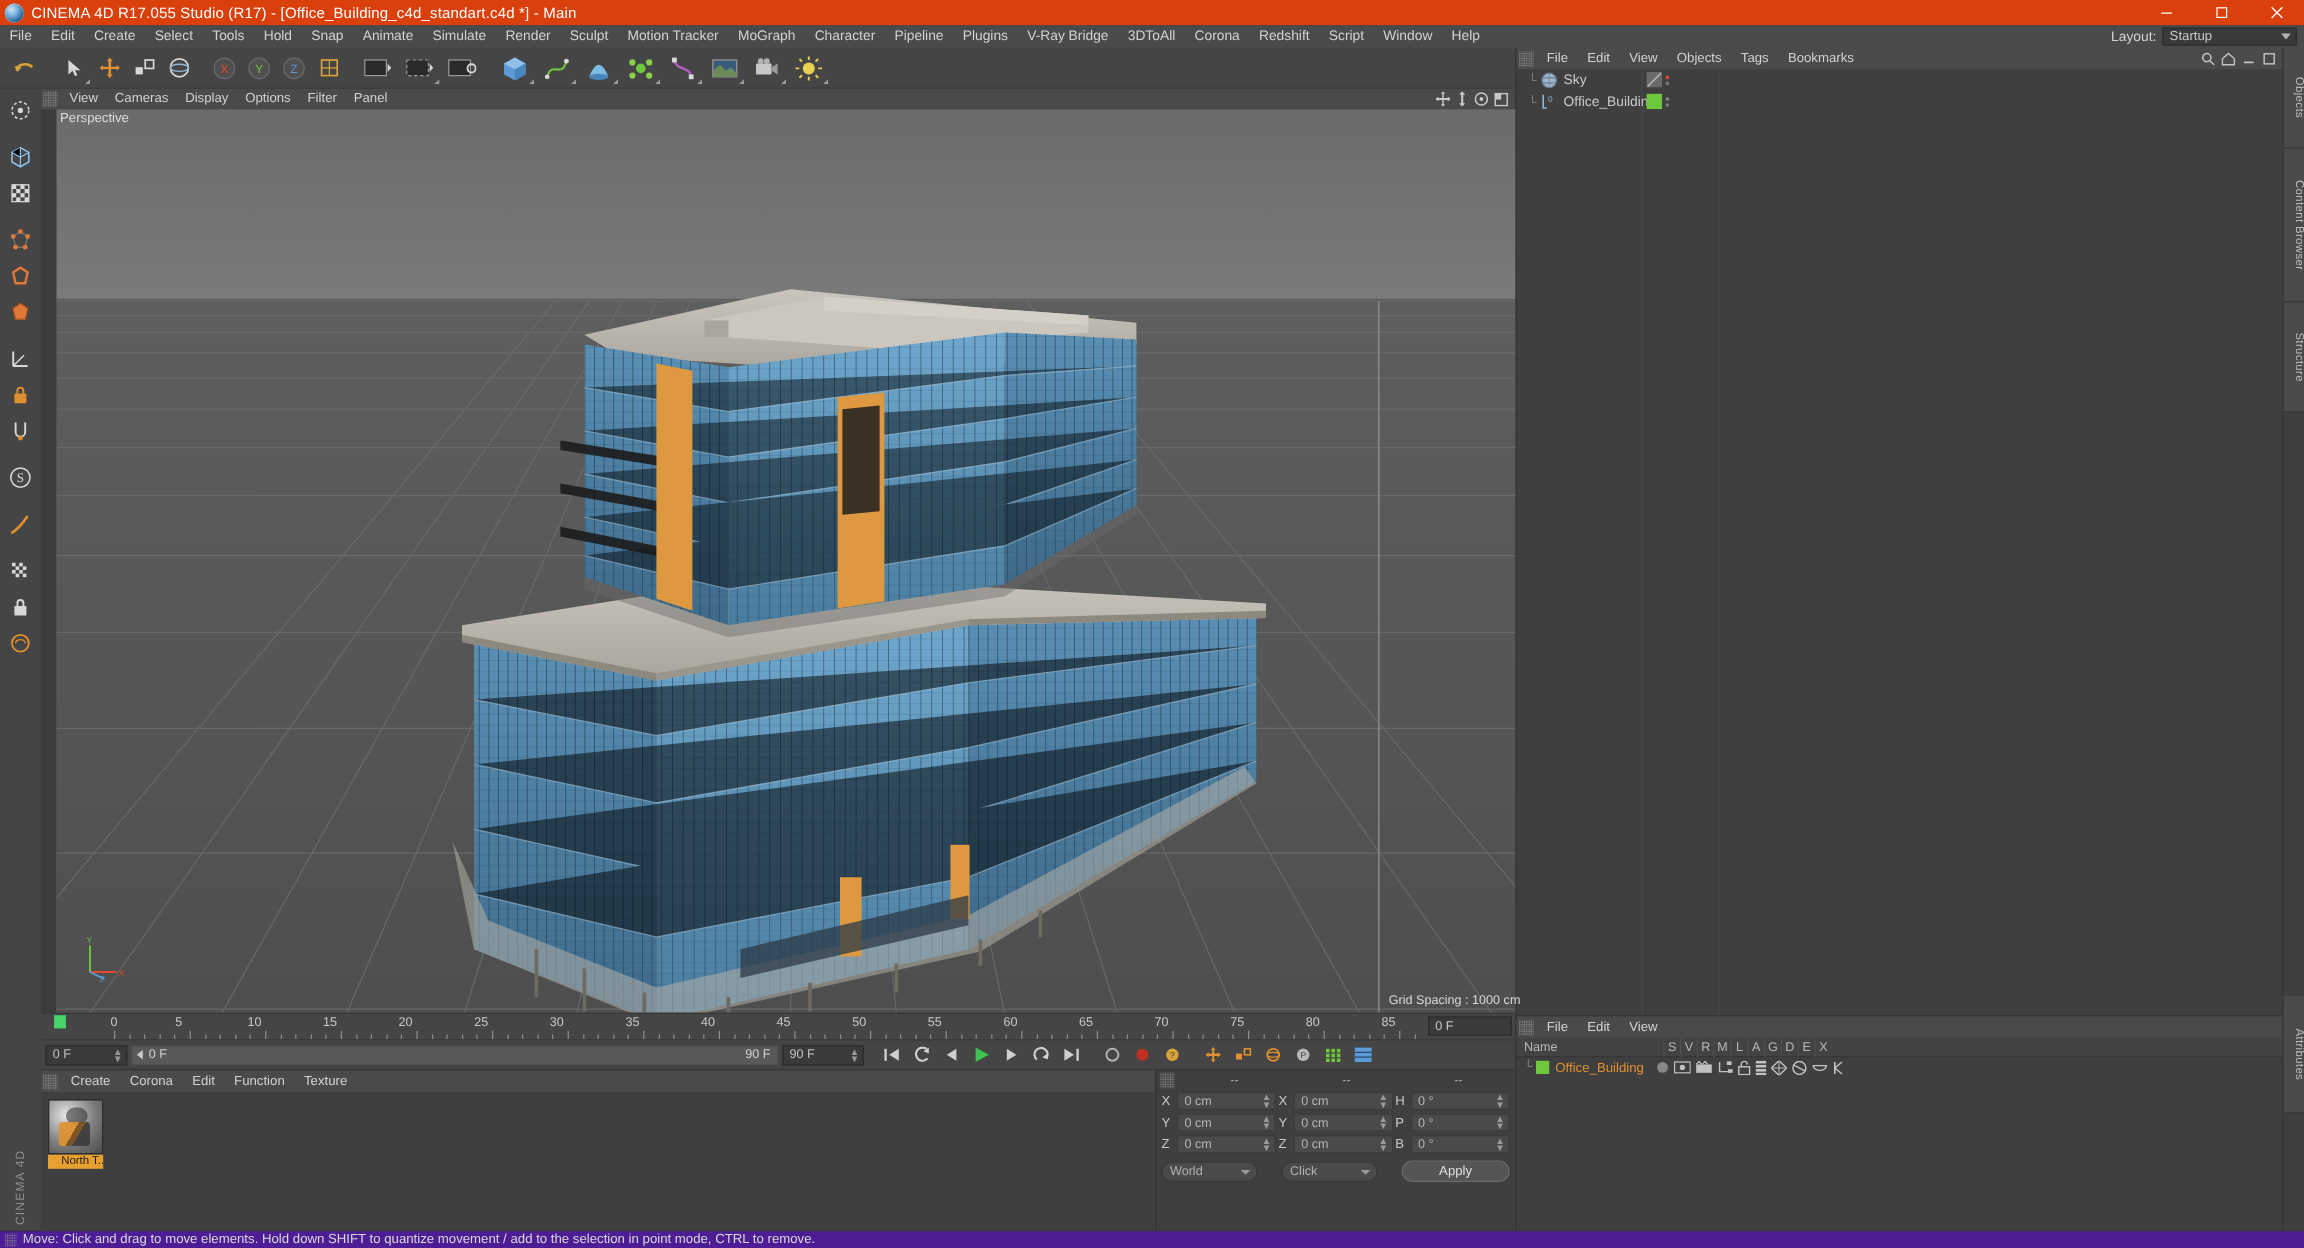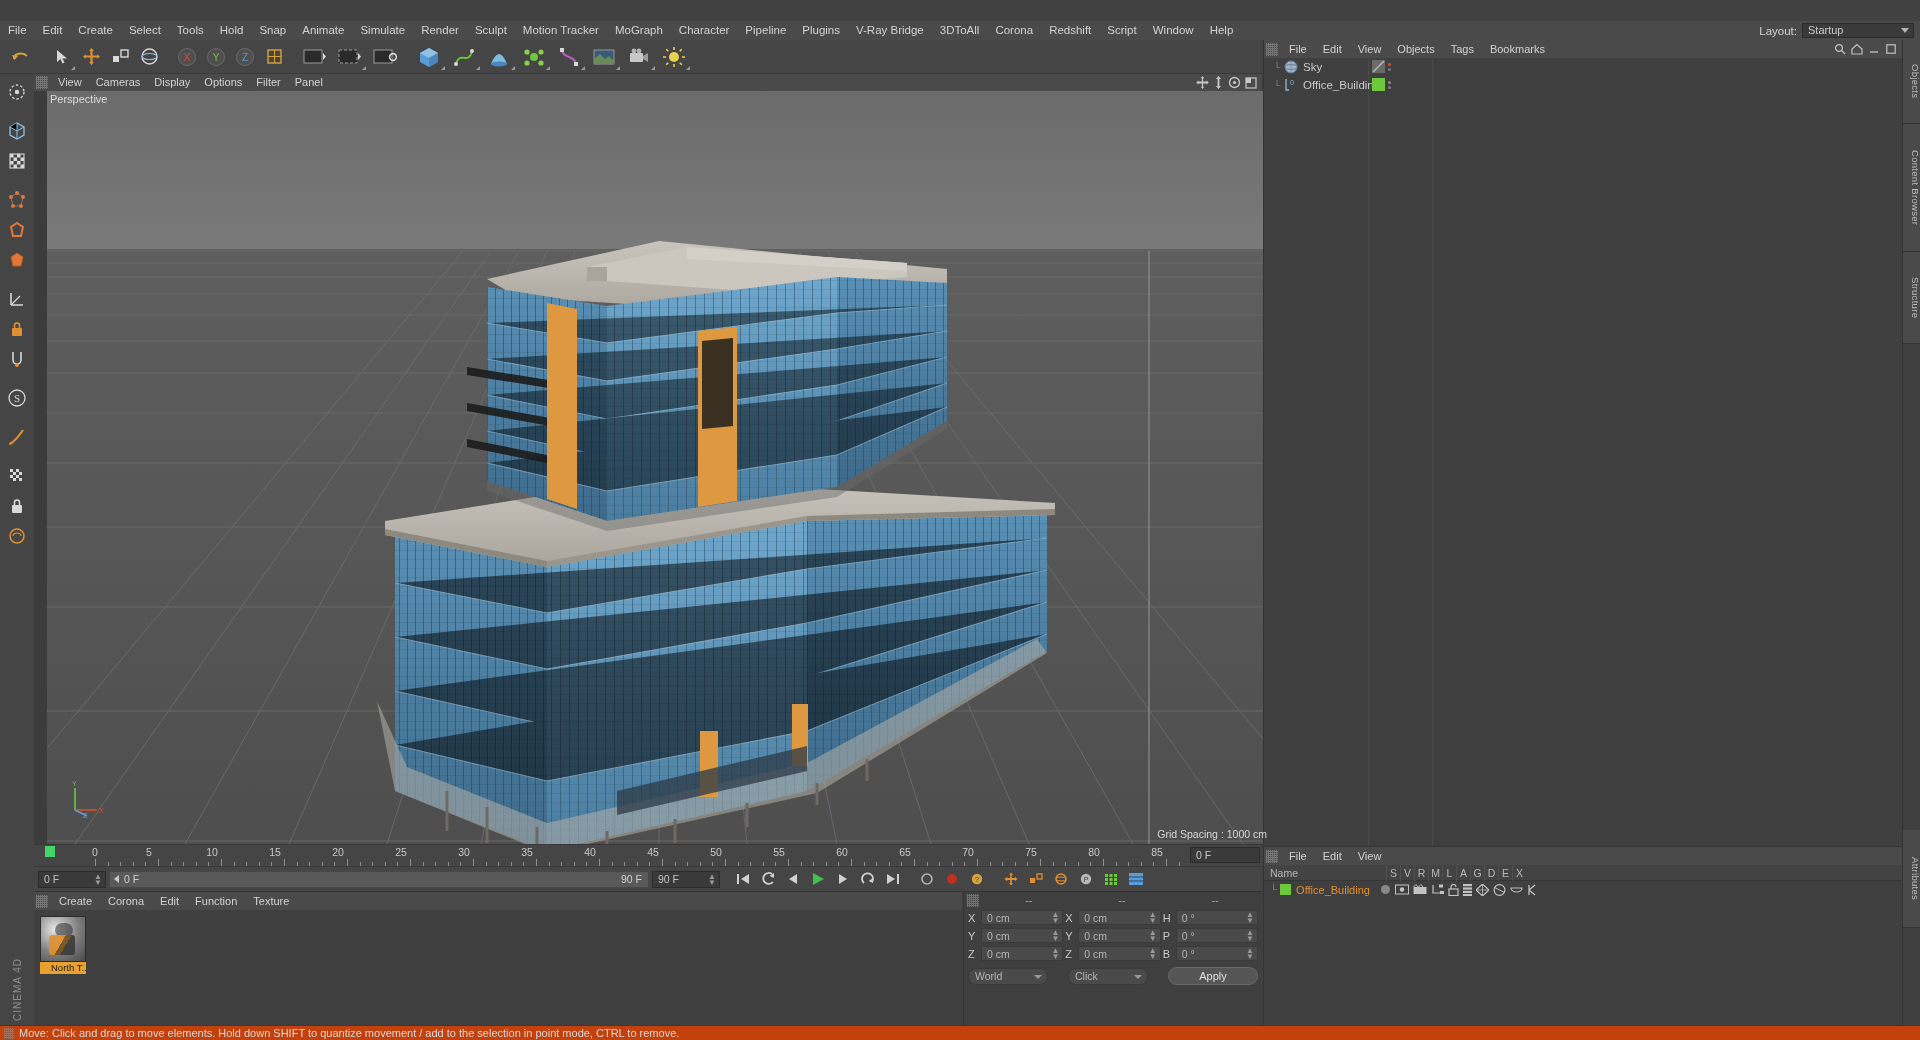--- a/index.html
+++ b/index.html
@@ -204,21 +204,21 @@
      color:#b8b8b8; background:#434343; border-bottom:1px solid #363636;}
   .ap-cols .nm{ width:122px; padding-left:6px;}
   .ap-cols .c{ width:14px; text-align:center; border-left:1px solid #4f4f4f; height:16px; line-height:16px;}
   .ap-row{ height:17px; display:flex; align-items:center; font-size:11px; color:#e09030;}
   .ap-sq{ width:11px;height:11px;background:#6ec83c;margin:0 5px 0 14px; flex:0 0 auto;}
   .ap-icons{ display:flex; align-items:center; gap:4px; margin-left:10px;}
 
   
   .statusbar{
     position:absolute; left:0; bottom:0; width:1920px; height:15px;
-    background:#c2410c; display:flex; align-items:center;
+    background:#4c1d95; display:flex; align-items:center;
     font-size:11px; color:#d8d8d8; padding-left:4px; border-top:1px solid #3a3a3a;text-align:right;
   }
   .sb-grip{ width:10px;height:11px;margin-right:5px;
     background-image:repeating-linear-gradient(0deg,#8c8c8c 0 1px,transparent 1px 2px),
                      repeating-linear-gradient(90deg,#8c8c8c 0 1px,transparent 1px 2px);
     background-size:2px 2px; opacity:.6;}
 
   
   .brand{
     position:absolute; left:0; top:844px; width:34px; height:181px;
@@ -228,20 +228,41 @@
   .brand span{ writing-mode:vertical-rl; text-orientation:mixed; transform:rotate(180deg);}
 
   
   svg{ display:block; }
 </style>
 </head>
 <body>
 
 <div id="app">
 
+  <div class="titlebar">
+    <div class="tb-logo"></div>
+    <div class="tb-title">CINEMA 4D R17.055 Studio (R17) - [Office_Building_c4d_standart.c4d *] - Main</div>
+    <div class="tb-btns">
+      <div class="tb-btn">
+        <svg width="11" height="11" viewBox="0 0 11 11">
+            <path d="M1 6h9" stroke="#fff" stroke-width="1"></path>
+          </svg>
+      </div>
+      <div class="tb-btn">
+        <svg width="11" height="11" viewBox="0 0 11 11">
+            <rect x="1.5" y="1.5" width="8" height="8" fill="none" stroke="#fff" stroke-width="1"></rect>
+          </svg>
+      </div>
+      <div class="tb-btn close">
+        <svg width="11" height="11" viewBox="0 0 11 11">
+            <path d="M1 1l9 9M10 1l-9 9" stroke="#fff" stroke-width="1.1"></path>
+          </svg>
+      </div>
+    </div>
+  </div>
 
   <div class="menubar">
     <div class="mi">File</div>
     <div class="mi">Edit</div>
     <div class="mi">Create</div>
     <div class="mi">Select</div>
     <div class="mi">Tools</div>
     <div class="mi">Hold</div>
     <div class="mi">Snap</div>
     <div class="mi">Animate</div>

